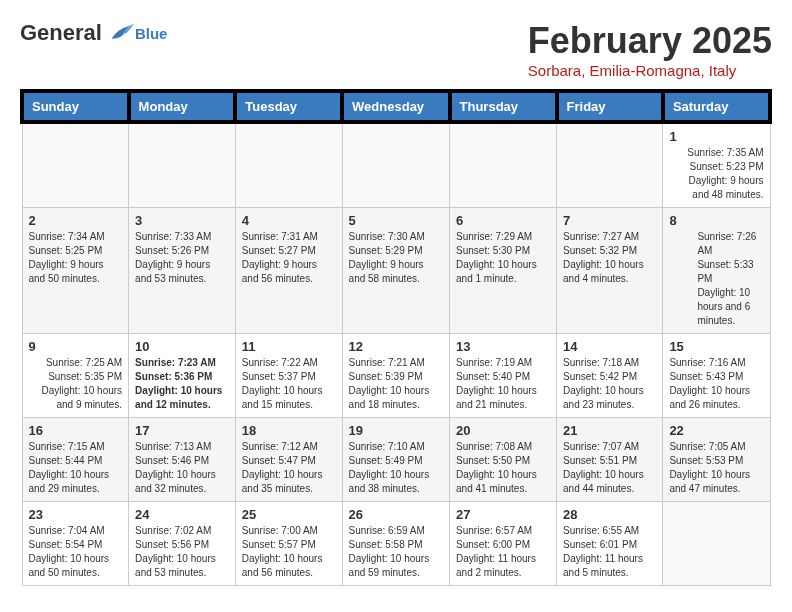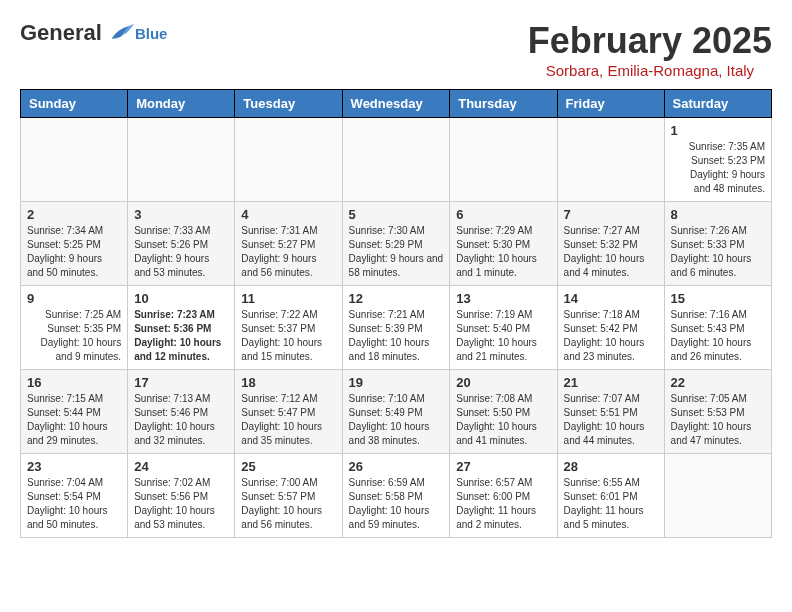--- a/index.html
+++ b/index.html
@@ -19,21 +19,21 @@
     .logo {
       display: flex;
       align-items: center;
     }
     .logo-bird {
       width: 30px;
       height: 24px;
       margin-left: 2px;
     }
     .title-block {
-      text-align: center;
+      text-align: left;
     }
     .month-title {
       font-size: 36px;
       font-weight: bold;
       color: #333;
     }
     .location {
       font-size: 15px;
       color: #b91c1c;
     }
@@ -41,21 +41,21 @@
       width: 100%;
       border-collapse: collapse;
     }
     thead tr th {
       background-color: #3a7abf;
       color: #fff;
       font-size: 13px;
       font-weight: bold;
       padding: 6px 8px;
       text-align: left;
-      border: 1px solid #000000;
+      border: 4px solid #000000;
     }
     tbody tr td {
       border: 1px solid #ccc;
       vertical-align: top;
       padding: 5px 6px;
       width: 108px;
       min-height: 90px;
       font-size: 10.5px;
       color: #333;
       background: #fff;
@@ -157,21 +157,21 @@
 Daylight: 10 hours and 1 minute.</div>
         </td>
         <td>
           <span class="day-num">7</span>
           <div class="day-info" style="white-space: pre-line;">Sunrise: 7:27 AM
 Sunset: 5:32 PM
 Daylight: 10 hours and 4 minutes.</div>
         </td>
         <td>
           <span class="day-num">8</span>
-          <div class="day-info" style="white-space: pre-line;">Sunrise: 7:26 AM
+          <div class="day-info" style="white-space: pre-line; margin-left: 28px;">Sunrise: 7:26 AM
 Sunset: 5:33 PM
 Daylight: 10 hours and 6 minutes.</div>
         </td>
       </tr>
       <tr>
         <td>
           <span class="day-num">9</span>
           <div class="day-info" style="white-space: pre-line; text-align: right;">Sunrise: 7:25 AM
 Sunset: 5:35 PM
 Daylight: 10 hours and 9 minutes.</div>

